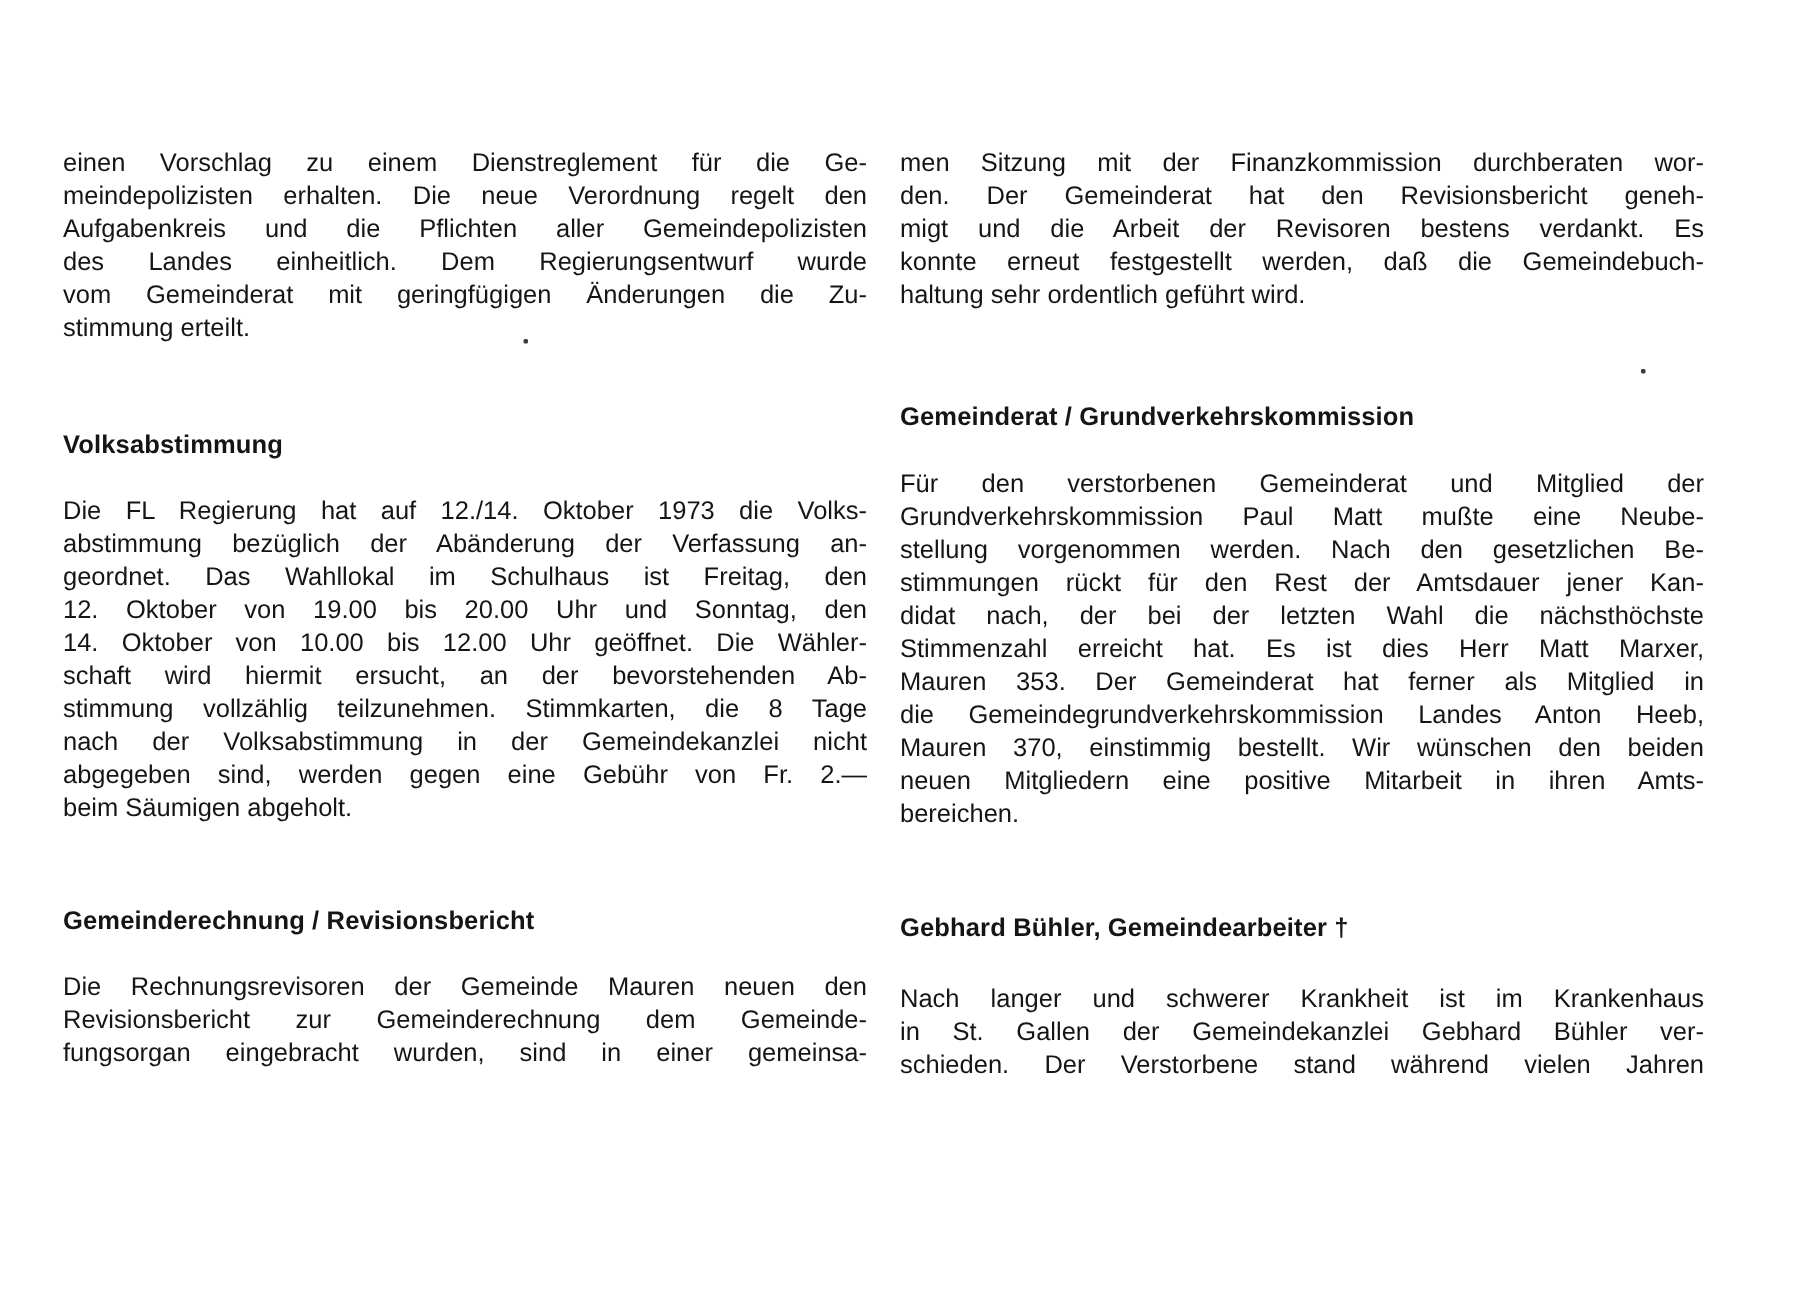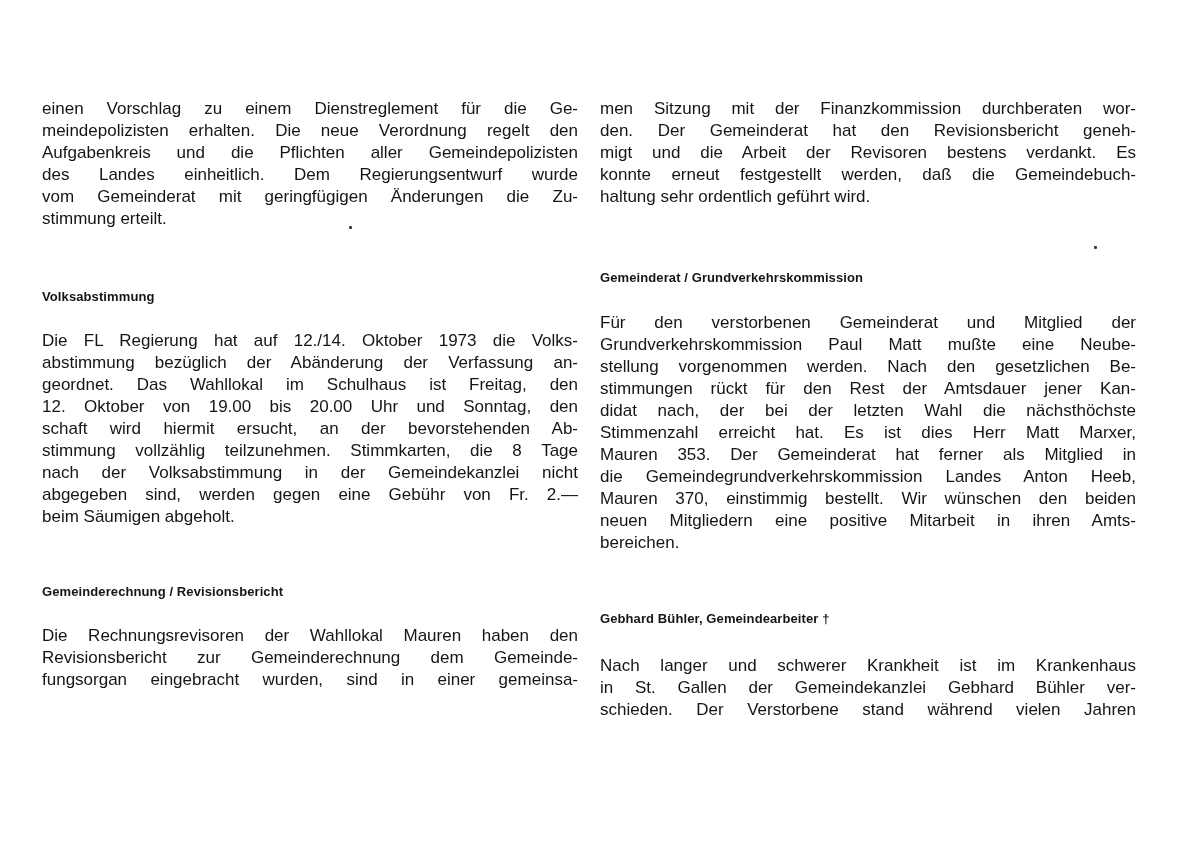--- a/index.html
+++ b/index.html
@@ -21,21 +21,21 @@
     top: 98px;
     width: 536px;
     font-size: 17px;
     line-height: 22px;
   }
   .col-left  { left: 42px; }
   .col-right { left: 600px; }
 
   .heading {
     font-weight: 700;
-    font-size: 13px;
+    font-size: 17px;
     line-height: 22px;
     letter-spacing: 0.1px;
   }
   .paragraph { }
   .line {
     height: 22px;
     overflow: hidden;
     text-align: justify;
     text-align-last: justify;
     white-space: normal;
@@ -112,29 +112,30 @@
         <div class="line">des Landes einheitlich. Dem Regierungsentwurf wurde</div>
         <div class="line">vom Gemeinderat mit geringfügigen Änderungen die Zu-</div>
         <div class="line last">stimmung erteilt.</div>
       </div>
       <div class="heading">Volksabstimmung</div>
       <div class="paragraph">
         <div class="line">Die FL Regierung hat auf 12./14. Oktober 1973 die Volks-</div>
         <div class="line">abstimmung bezüglich der Abänderung der Verfassung an-</div>
         <div class="line">geordnet. Das Wahllokal im Schulhaus ist Freitag, den</div>
         <div class="line">12. Oktober von 19.00 bis 20.00 Uhr und Sonntag, den</div>
+        <div class="line">14. Oktober von 10.00 bis 12.00 Uhr geöffnet. Die Wähler-</div>
         <div class="line">schaft wird hiermit ersucht, an der bevorstehenden Ab-</div>
         <div class="line">stimmung vollzählig teilzunehmen. Stimmkarten, die 8 Tage</div>
         <div class="line">nach der Volksabstimmung in der Gemeindekanzlei nicht</div>
         <div class="line">abgegeben sind, werden gegen eine Gebühr von Fr. 2.—</div>
         <div class="line last">beim Säumigen abgeholt.</div>
       </div>
       <div class="heading">Gemeinderechnung / Revisionsbericht</div>
       <div class="paragraph">
-        <div class="line">Die Rechnungsrevisoren der Wahllokal Mauren haben den</div>
+        <div class="line">Die Rechnungsrevisoren der Gemeinde Mauren neuen den</div>
         <div class="line">Revisionsbericht zur Gemeinderechnung dem Gemeinde-</div>
         <div class="line">fungsorgan eingebracht wurden, sind in einer gemeinsa-</div>
       </div>
     </div>
 
   <div class="column col-right">
       <div class="paragraph">
         <div class="line">men Sitzung mit der Finanzkommission durchberaten wor-</div>
         <div class="line">den. Der Gemeinderat hat den Revisionsbericht geneh-</div>
         <div class="line">migt und die Arbeit der Revisoren bestens verdankt. Es</div>

